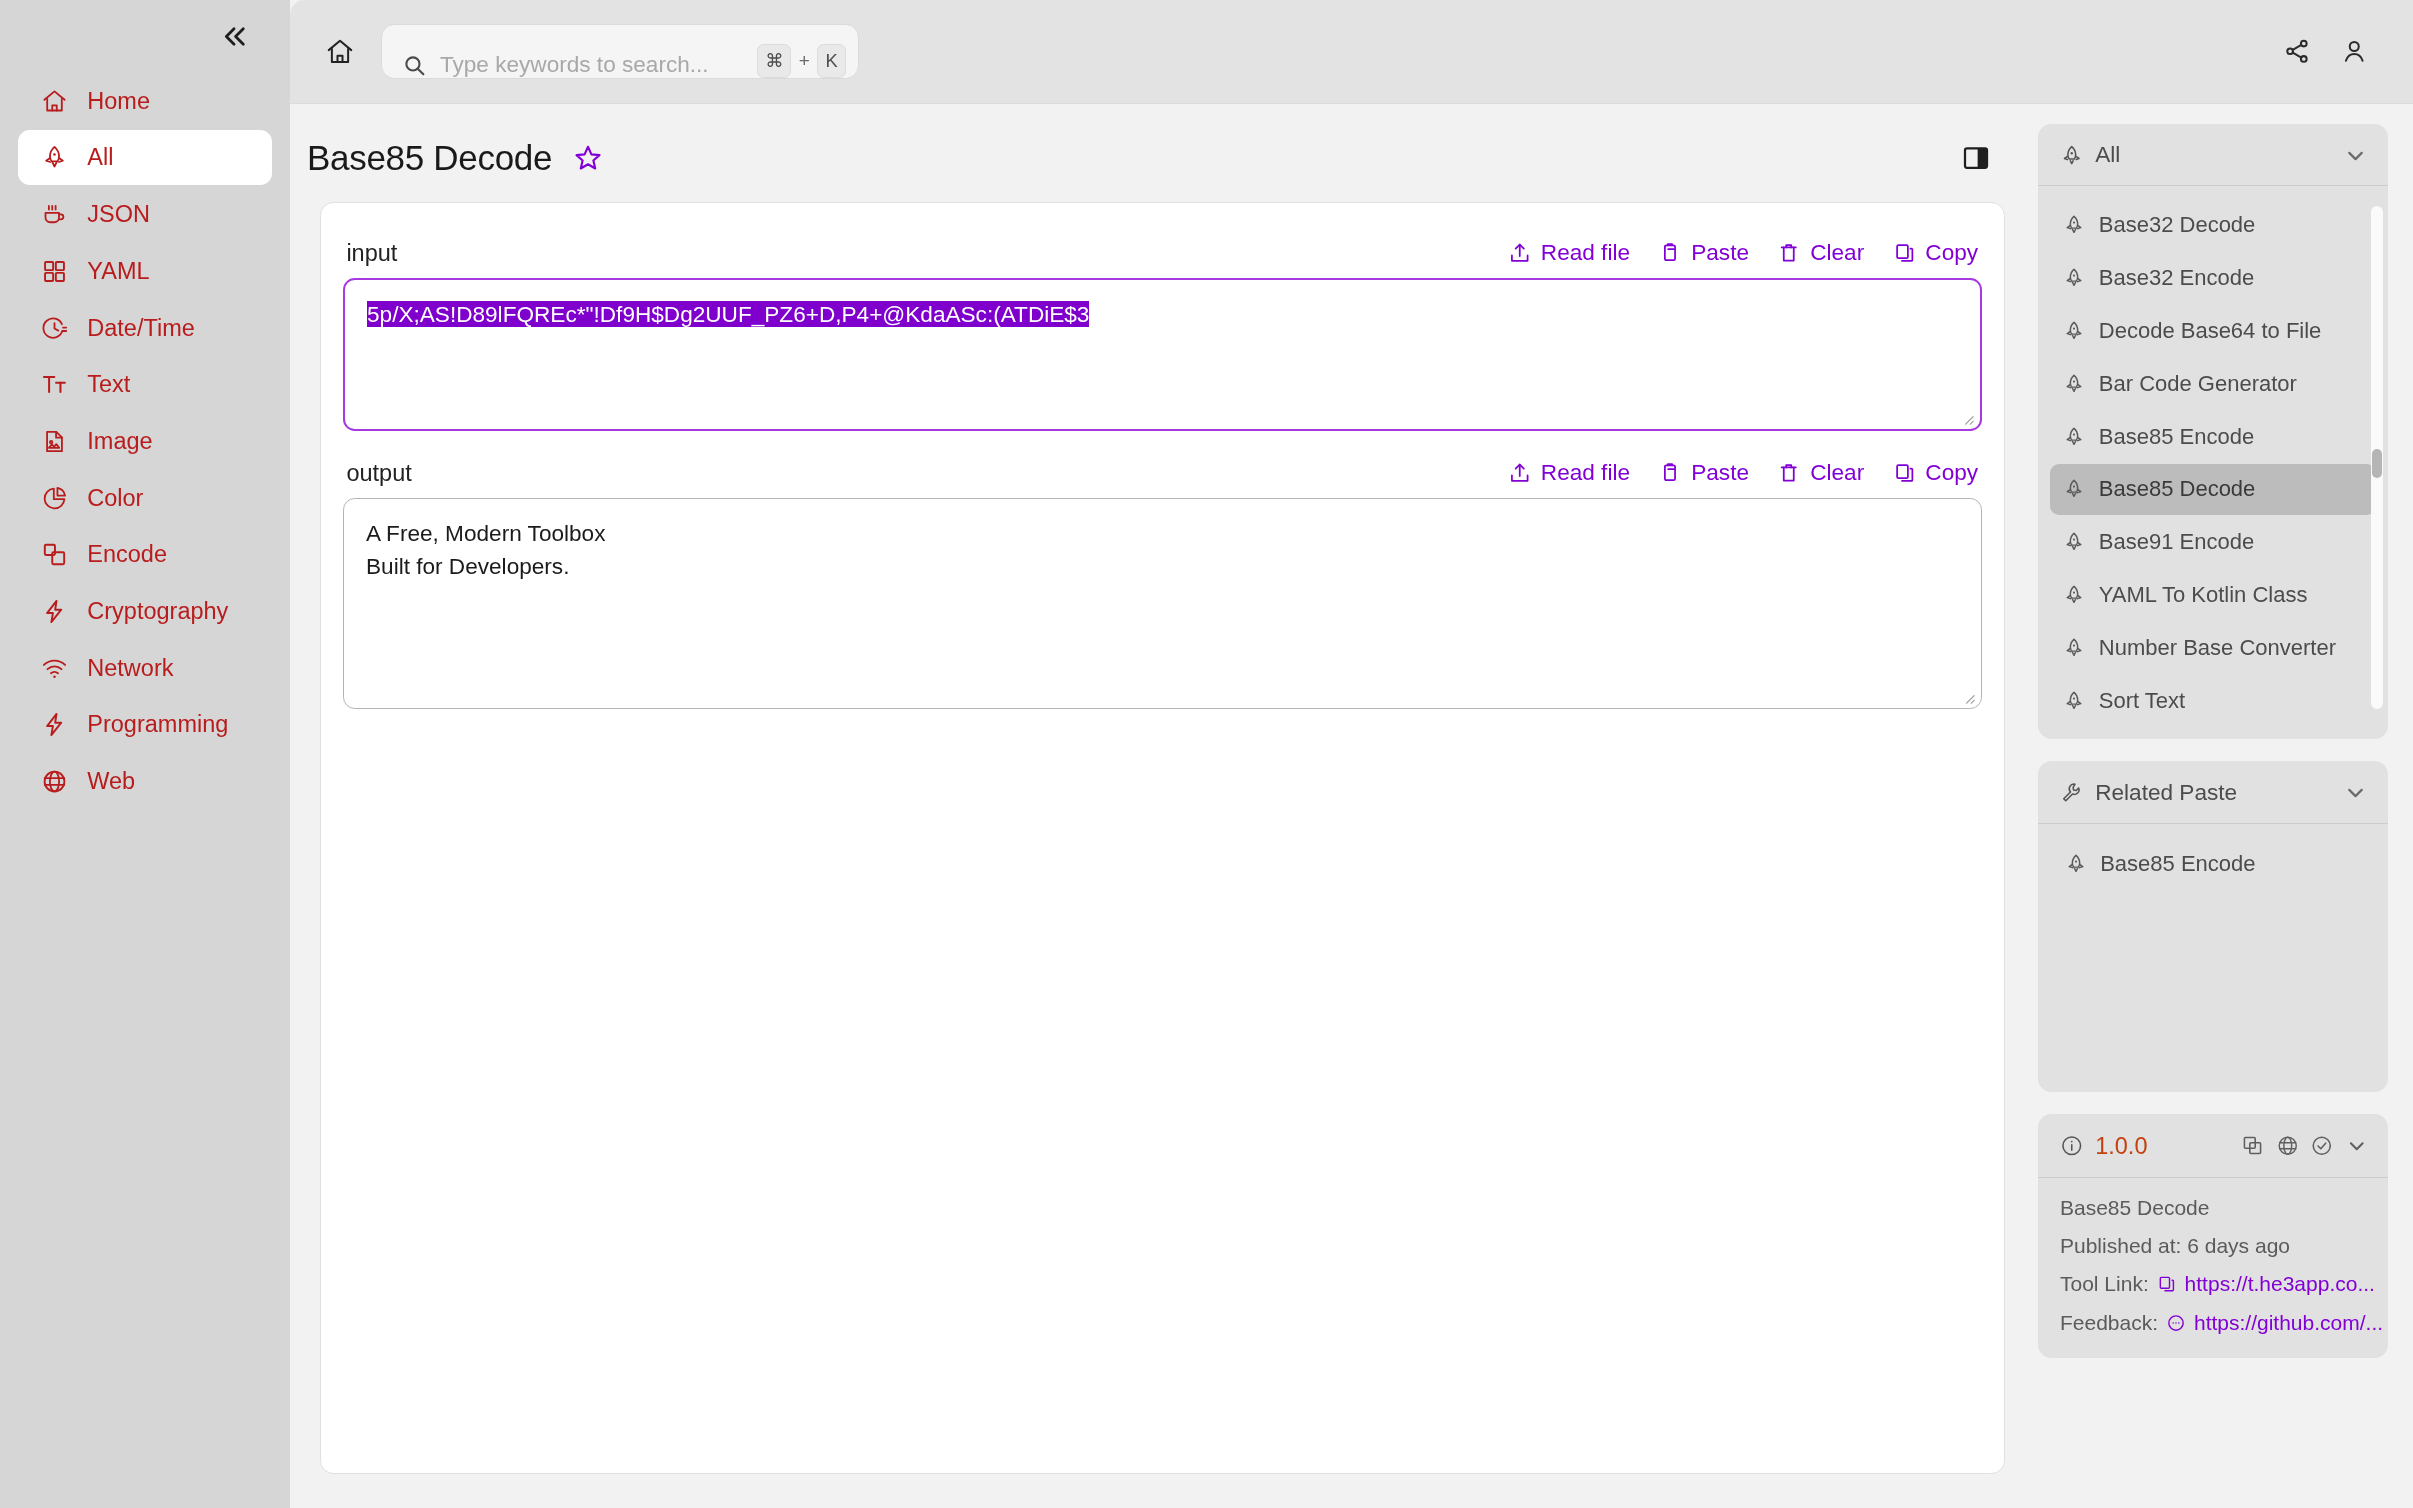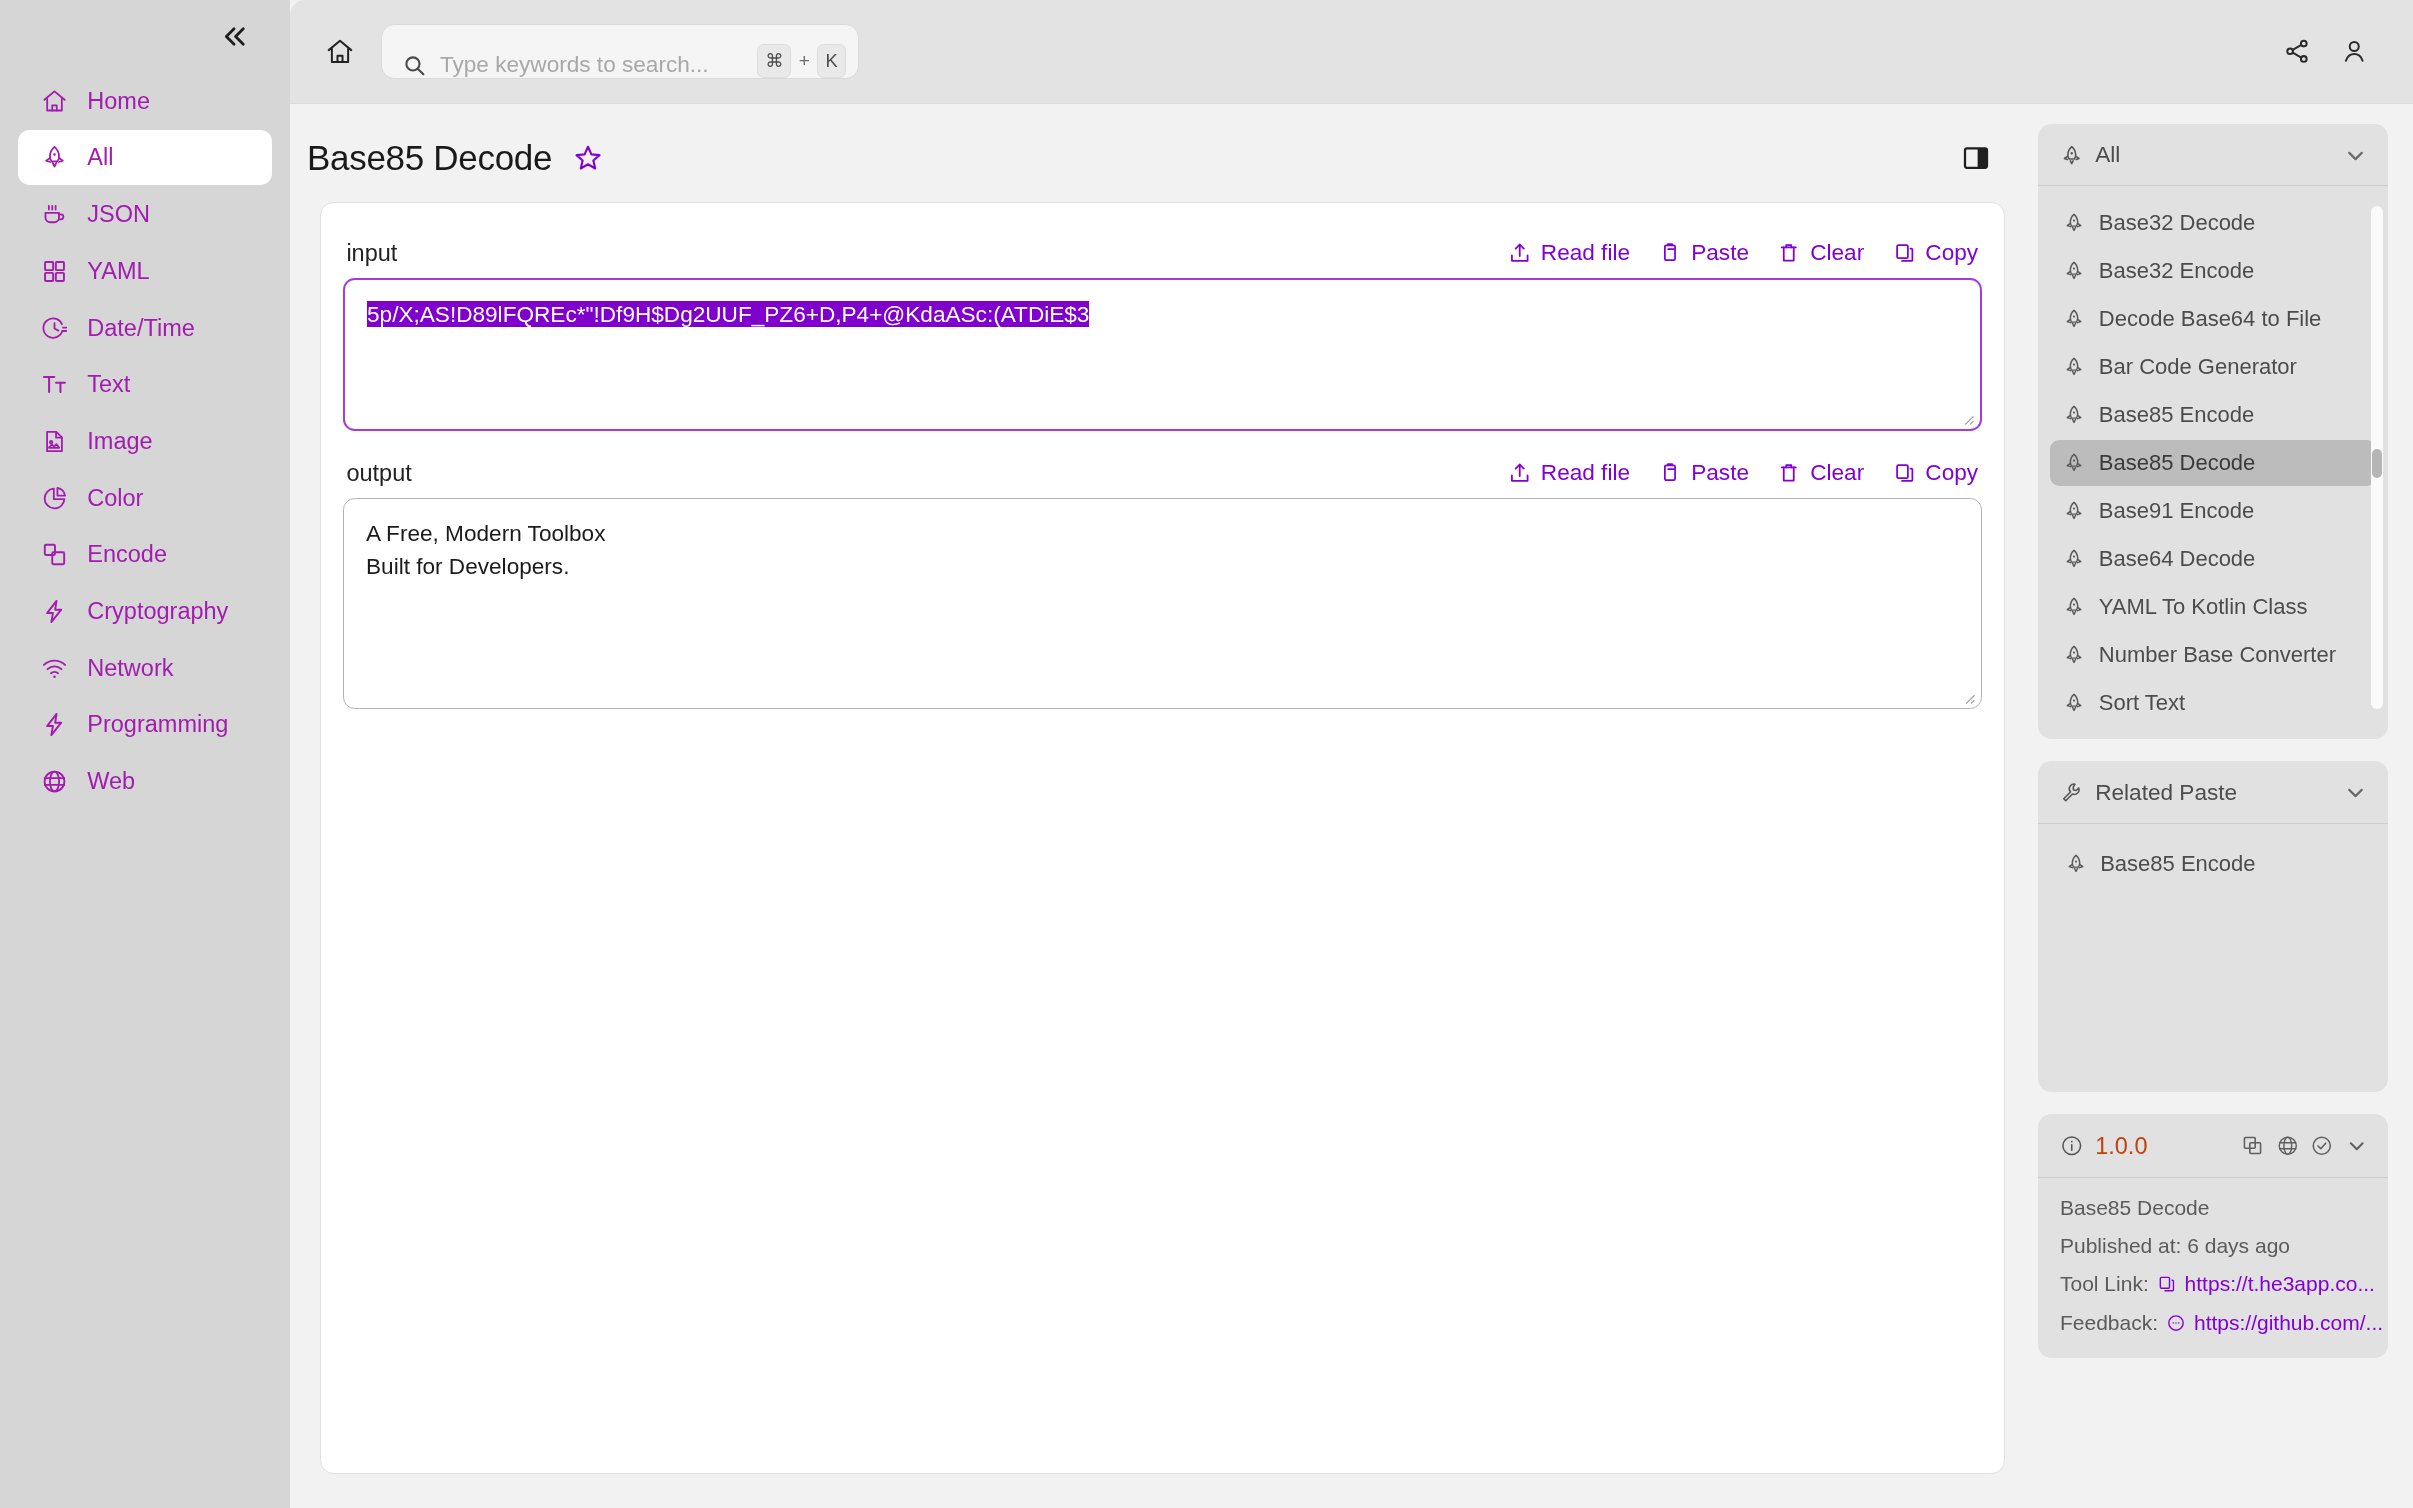--- a/index.html
+++ b/index.html
@@ -22,21 +22,21 @@
   .collapse-row { display: flex; justify-content: flex-end; padding: 0 39px 18.4px 0; }
   .collapse-btn {
     width: 37px; height: 37px; display: flex; align-items: center; justify-content: center;
     cursor: pointer; color: #1d1d1d;
   }
   .nav { display: flex; flex-direction: column; gap: 1.7px; padding: 0 18.4px; }
   .nav-item {
     display: flex; align-items: center; gap: 18.4px;
     height: 55px; padding: 0 22px;
     border-radius: 11.7px; cursor: pointer;
-    color: #a21caf; font-size: 23.5px;
+    color: #b91c1c; font-size: 23.5px;
   }
   .nav-item.active { background: #ffffff; }
   .nav-ico { width: 28.5px; height: 28.5px; flex: 0 0 28.5px; display: flex; align-items: center; justify-content: center; }
   .nav-ico svg { width: 27px; height: 27px; display: block; }
 
   
   .stage { flex: 1; display: flex; flex-direction: column; min-width: 0; background: #f2f2f2; }
 
   
   .topbar {
@@ -650,32 +650,20 @@
                 <span class="tico">
                   <svg viewBox="0 0 24 24" fill="none" stroke="currentColor" stroke-width="1.6" stroke-linecap="round" stroke-linejoin="round">
                     <path d="M12 2.6c2.7 2.4 4 5.4 4 8.4 0 1.7-.5 3.2-1.4 4.4H9.4C8.5 14.2 8 12.7 8 11c0-3 1.3-6 4-8.4z"></path>
                     <circle cx="12" cy="9.4" r="1.15" fill="currentColor" stroke="none"></circle>
                     <path d="M8 12.4 4.6 14.9l3.5 1.1"></path>
                     <path d="M16 12.4l3.4 2.5-3.5 1.1"></path>
                     <path d="M10.3 16.6 12 20l1.7-3.4"></path>
                   </svg>
                 </span>
                 <span>Base91 Encode</span>
-              </div>
-              <div class="tool-item">
-                <span class="tico">
-                  <svg viewBox="0 0 24 24" fill="none" stroke="currentColor" stroke-width="1.6" stroke-linecap="round" stroke-linejoin="round">
-                    <path d="M12 2.6c2.7 2.4 4 5.4 4 8.4 0 1.7-.5 3.2-1.4 4.4H9.4C8.5 14.2 8 12.7 8 11c0-3 1.3-6 4-8.4z"></path>
-                    <circle cx="12" cy="9.4" r="1.15" fill="currentColor" stroke="none"></circle>
-                    <path d="M8 12.4 4.6 14.9l3.5 1.1"></path>
-                    <path d="M16 12.4l3.4 2.5-3.5 1.1"></path>
-                    <path d="M10.3 16.6 12 20l1.7-3.4"></path>
-                  </svg>
-                </span>
-                <span>Base64 Decode</span>
               </div>
               <div class="tool-item">
                 <span class="tico">
                   <svg viewBox="0 0 24 24" fill="none" stroke="currentColor" stroke-width="1.6" stroke-linecap="round" stroke-linejoin="round">
                     <path d="M12 2.6c2.7 2.4 4 5.4 4 8.4 0 1.7-.5 3.2-1.4 4.4H9.4C8.5 14.2 8 12.7 8 11c0-3 1.3-6 4-8.4z"></path>
                     <circle cx="12" cy="9.4" r="1.15" fill="currentColor" stroke="none"></circle>
                     <path d="M8 12.4 4.6 14.9l3.5 1.1"></path>
                     <path d="M16 12.4l3.4 2.5-3.5 1.1"></path>
                     <path d="M10.3 16.6 12 20l1.7-3.4"></path>
                   </svg>

